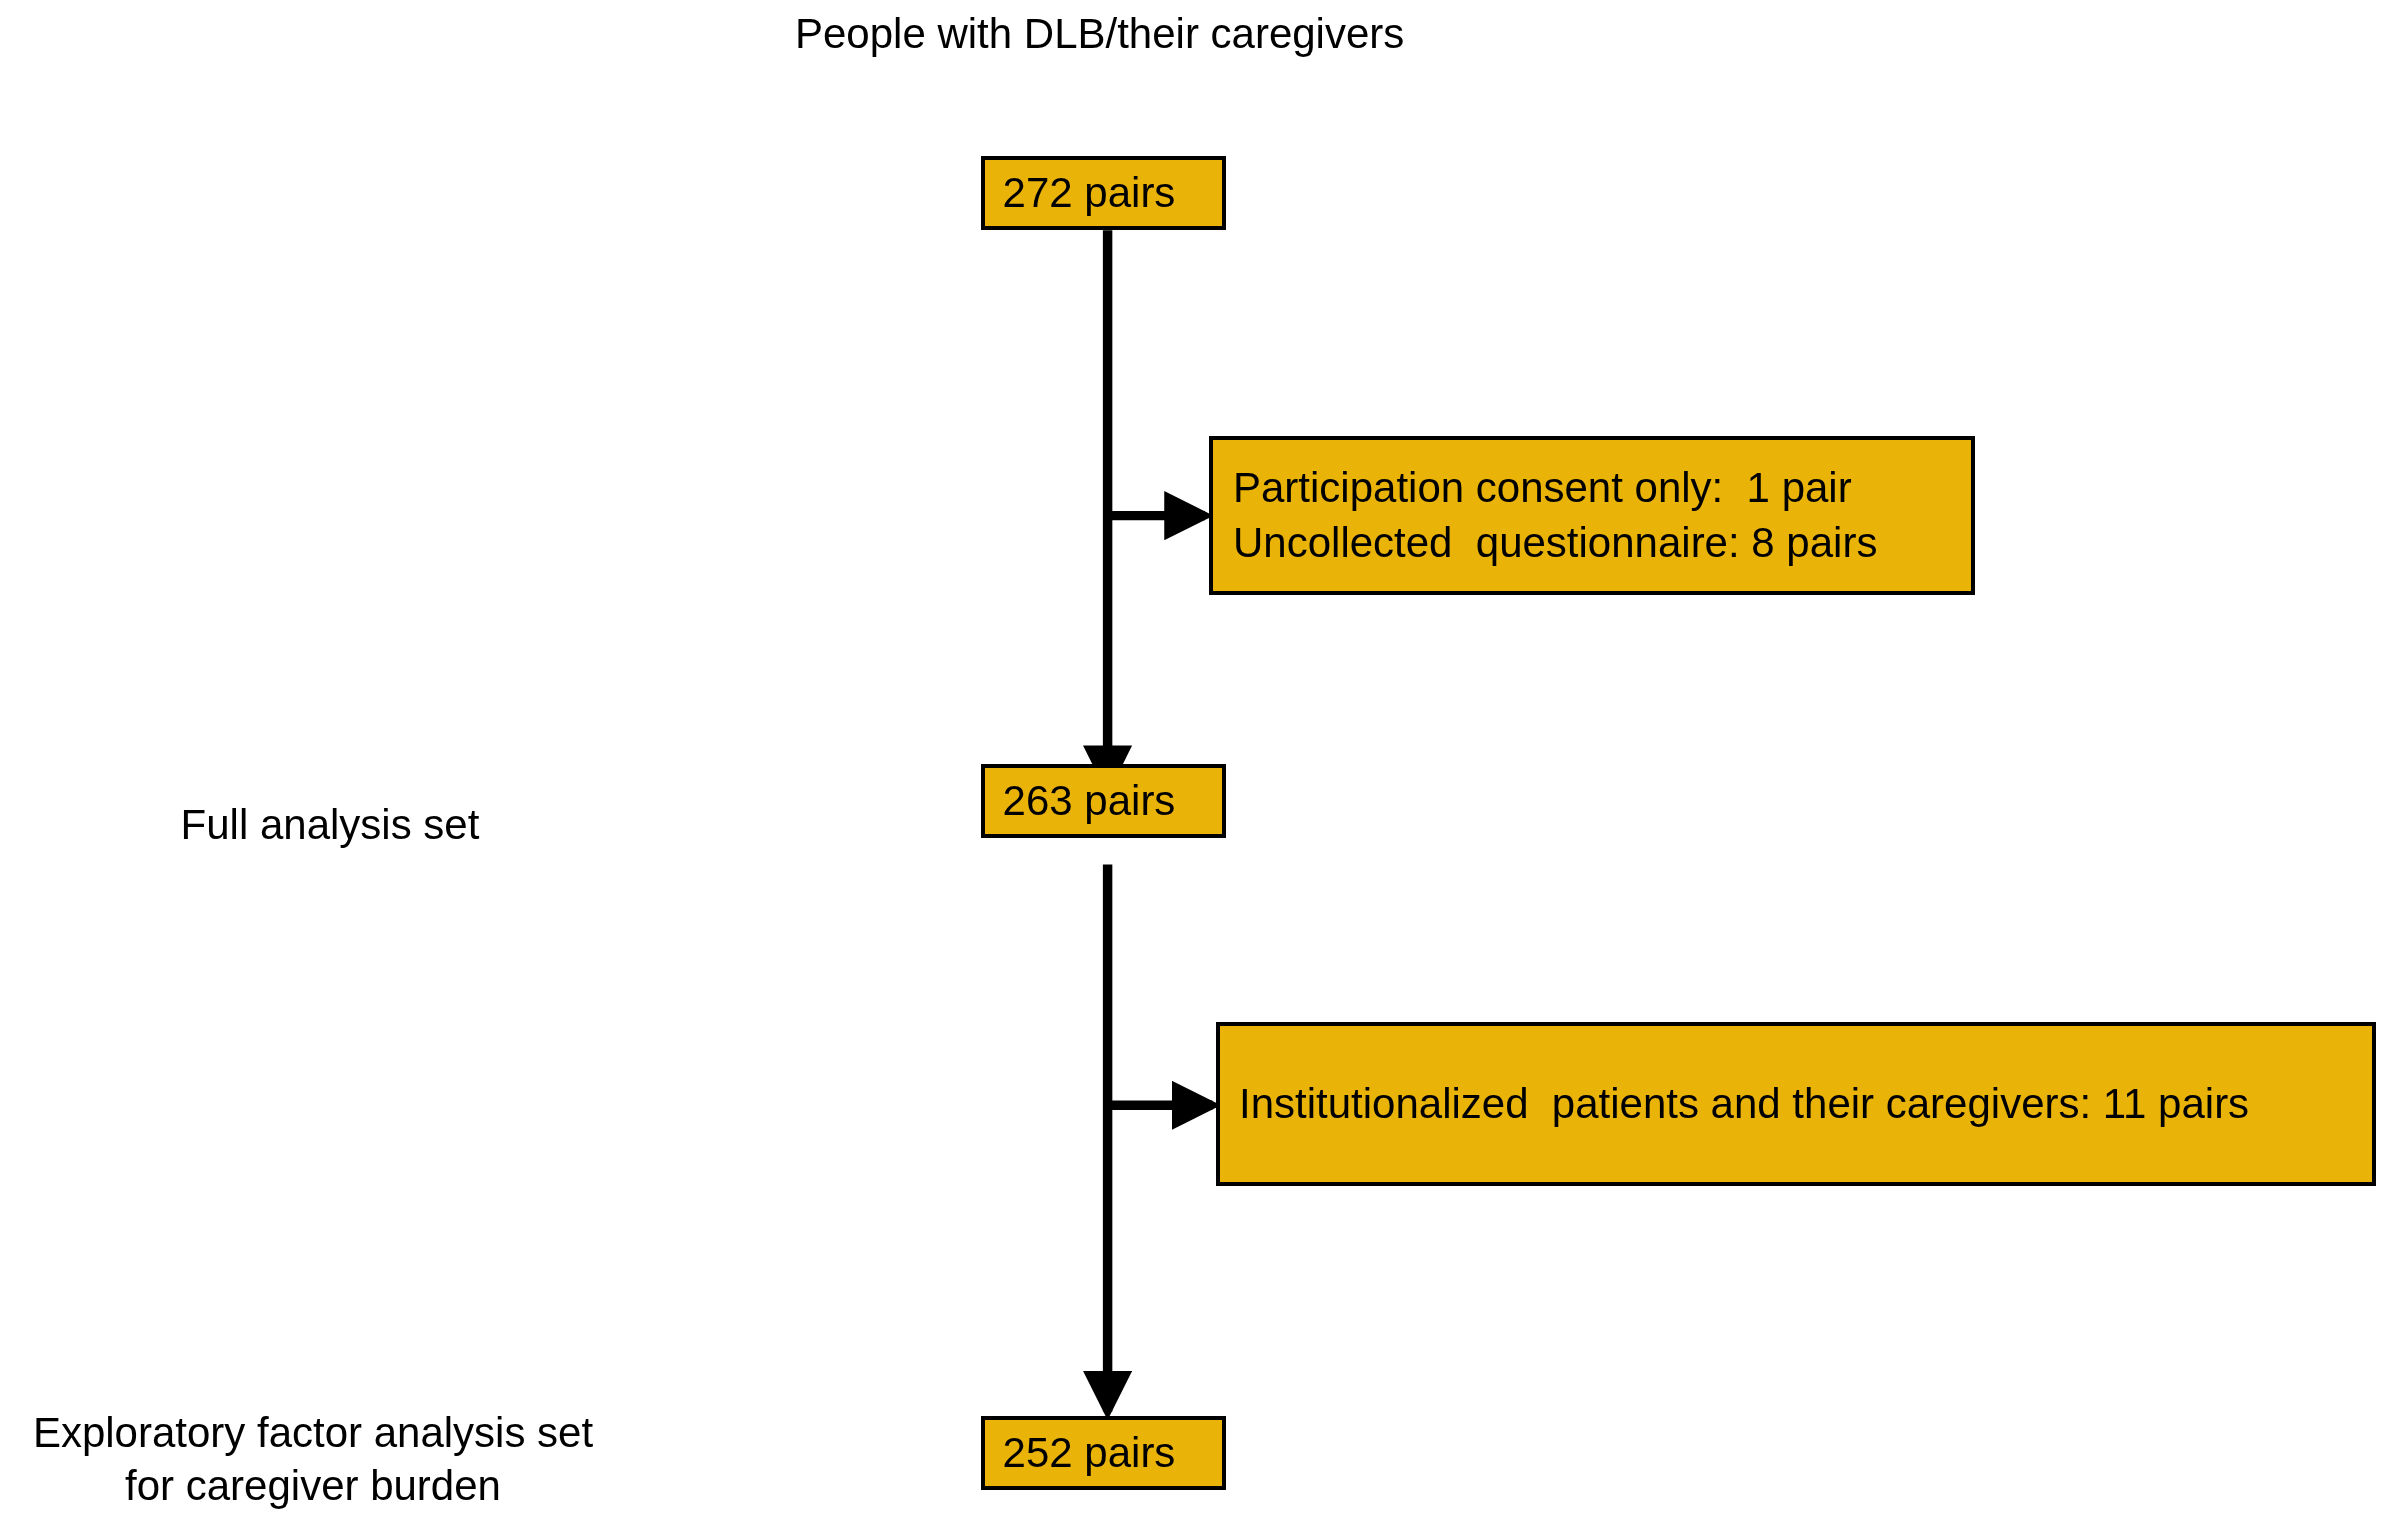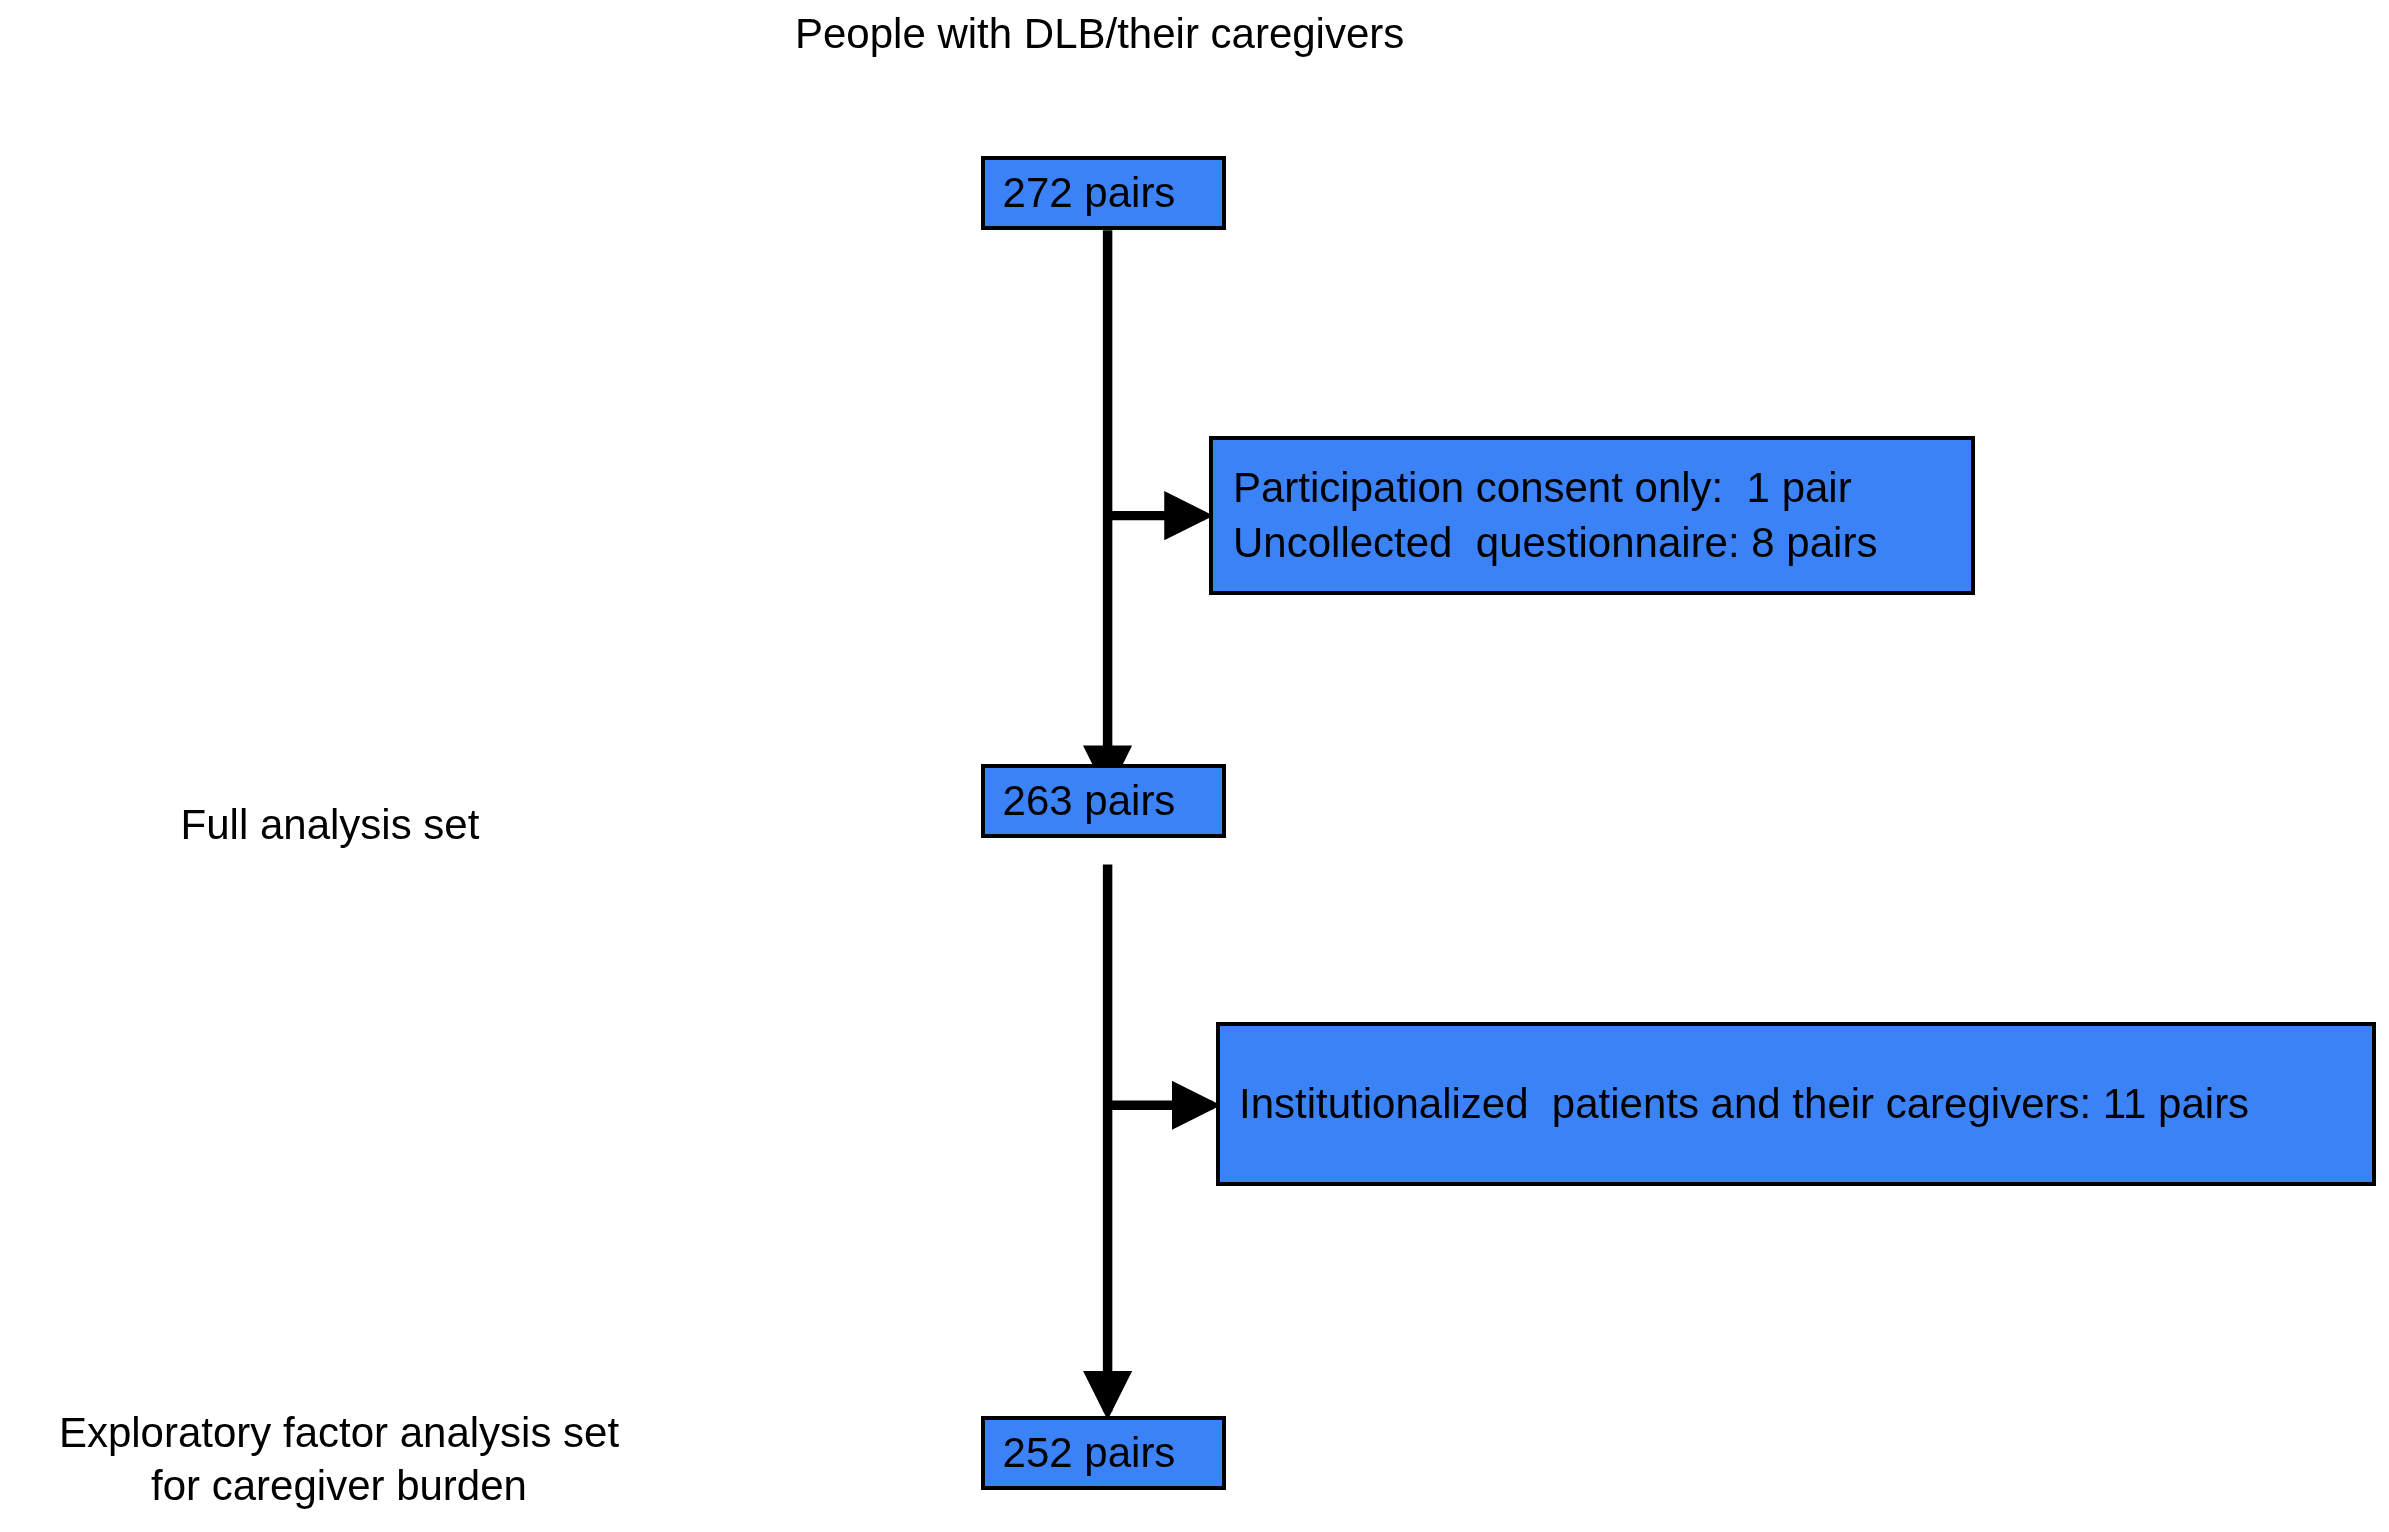--- a/index.html
+++ b/index.html
@@ -23,21 +23,21 @@
     position: absolute;
     left: 0;
     top: 0;
     width: 2389px;
     height: 1533px;
   }
   .node-box {
     position: absolute;
     box-sizing: border-box;
     border: 4.7px solid #000000;
-    background: #3b82f6;
+    background: #eab308;
     display: flex;
     align-items: center;
     justify-content: flex-start;
   }
   .node-box .box-text {
     display: block;
     font-size: 42px;
     line-height: 1.16;
     white-space: pre;
     color: #000000;
@@ -96,21 +96,21 @@
     width: 460px;
     text-align: center;
   }
   #label-fas {
     left: 100px;
     top: 799px;
     width: 460px;
     text-align: center;
   }
   #label-efa {
-    left: 28px;
+    left: 2px;
     top: 1407px;
     width: 622px;
     text-align: center;
   }
 </style>
 </head>
 <body>
 
 <div id="flowchart">
 

